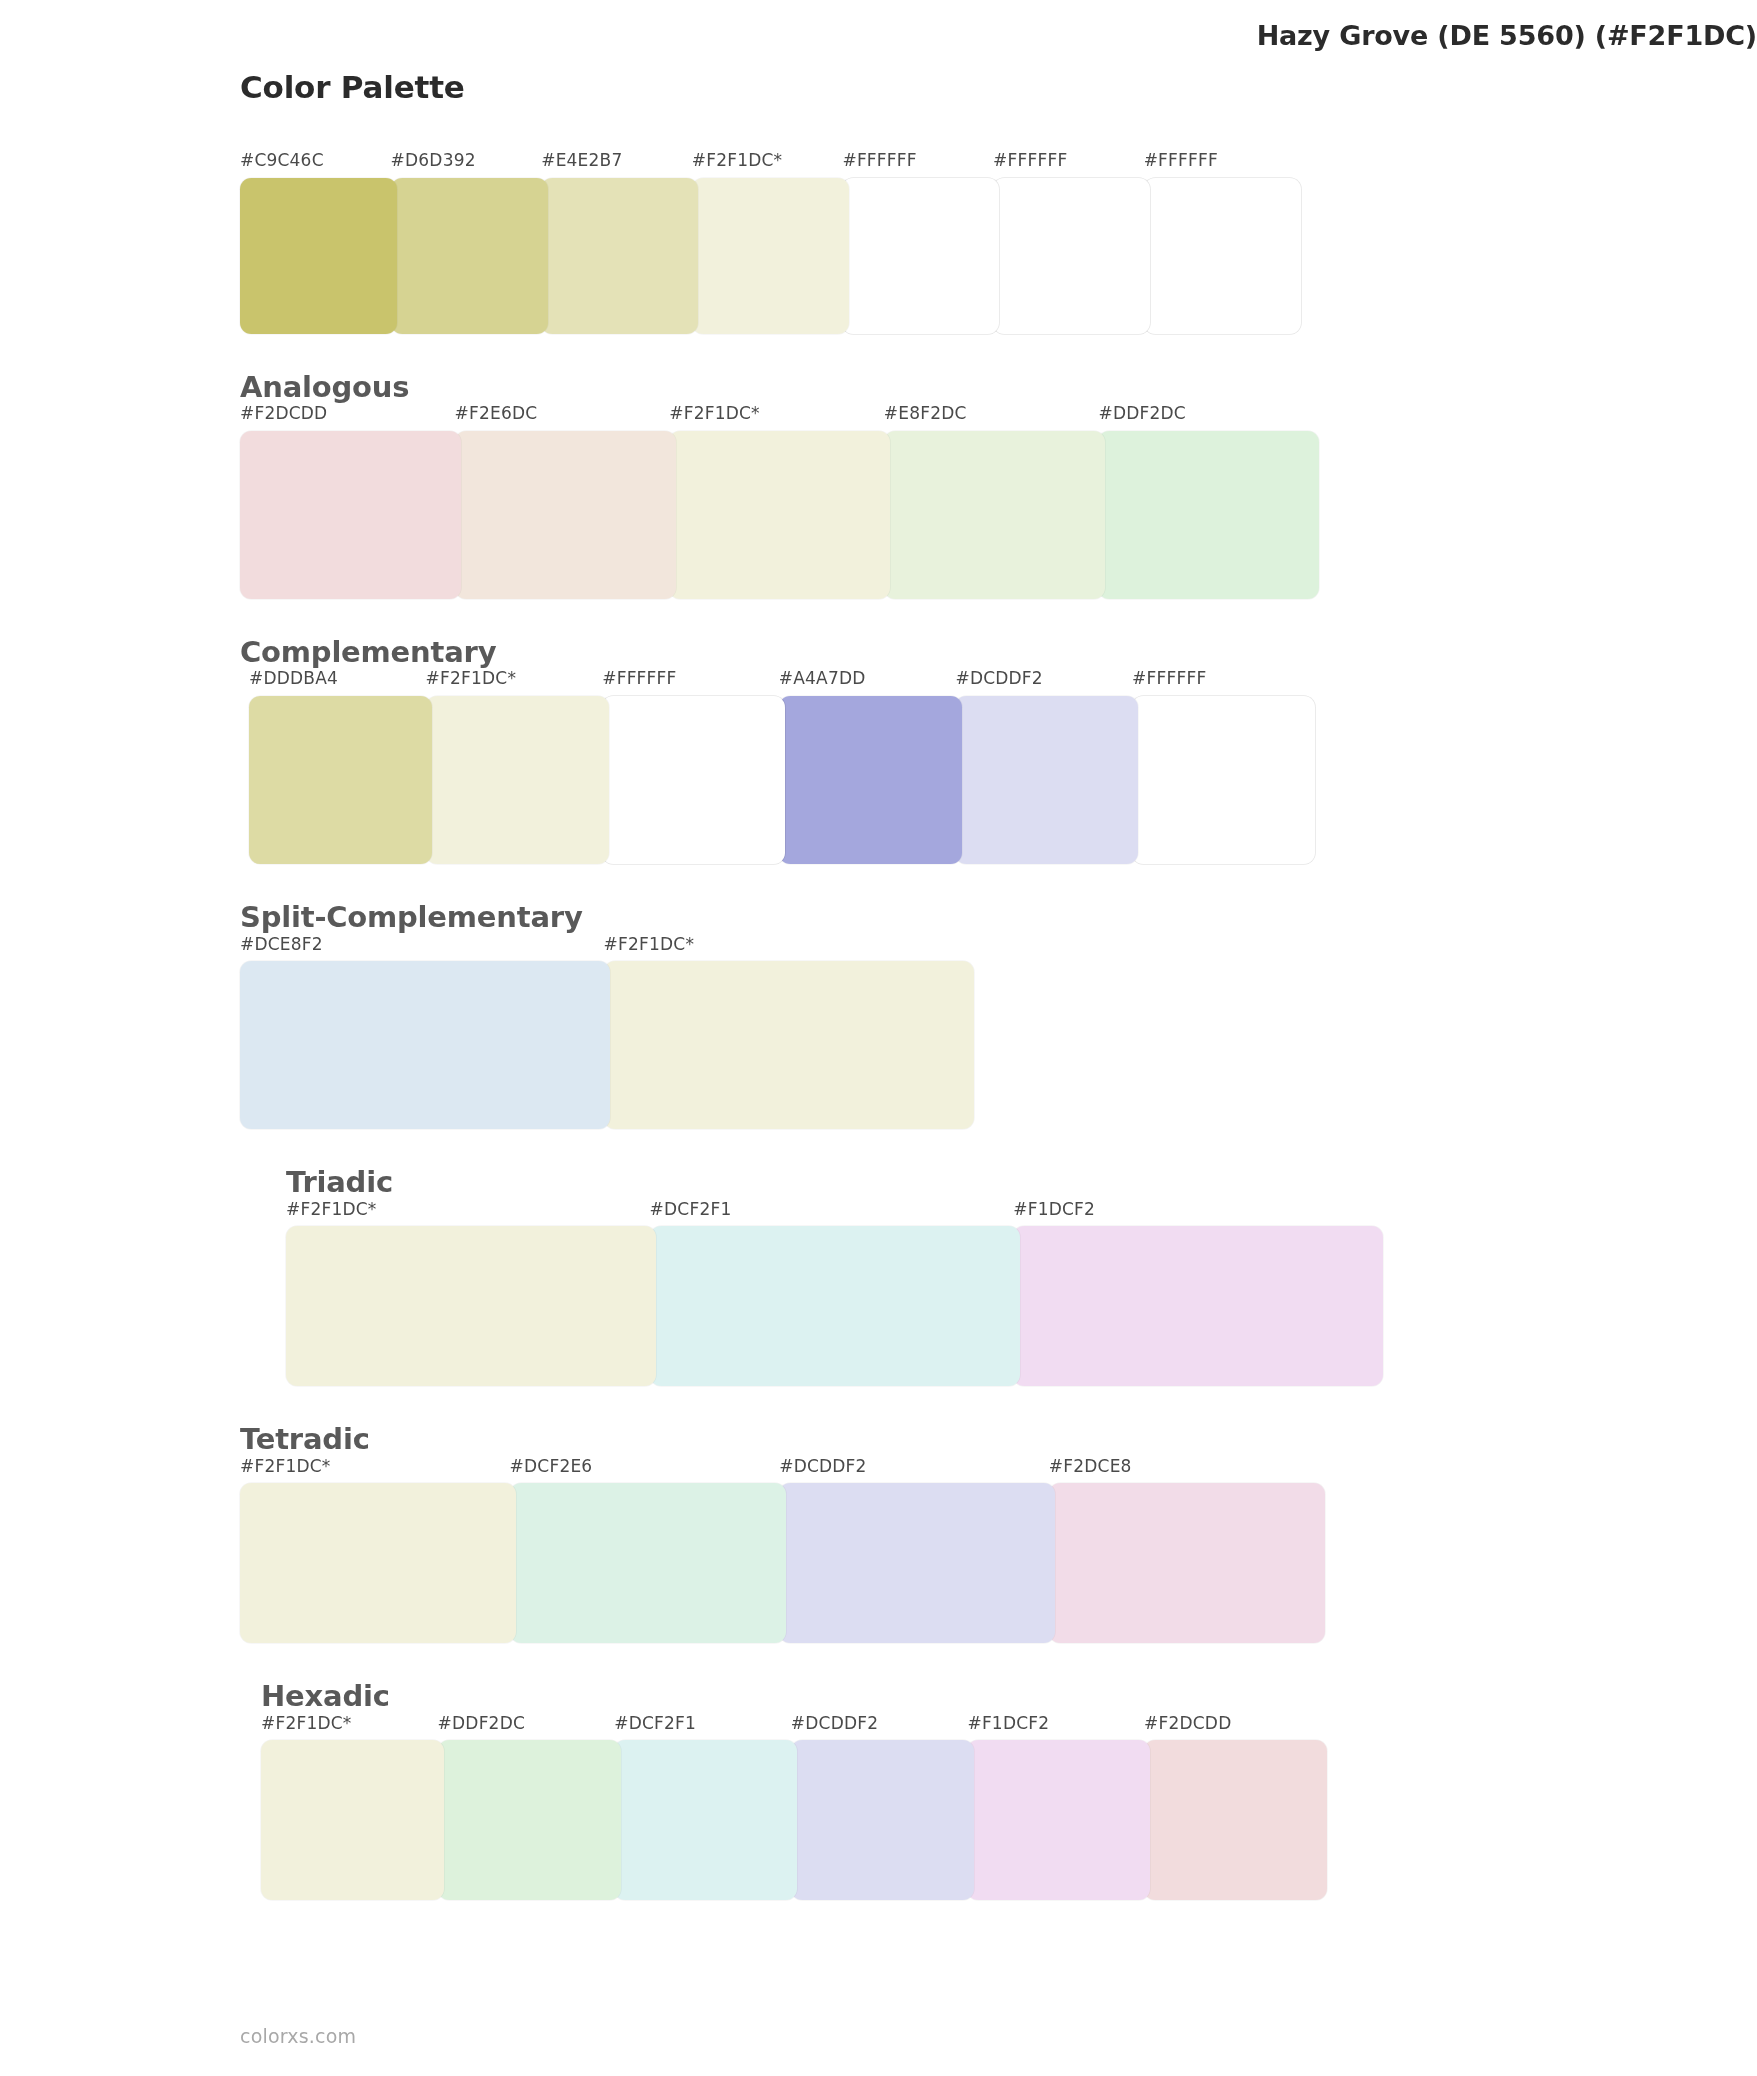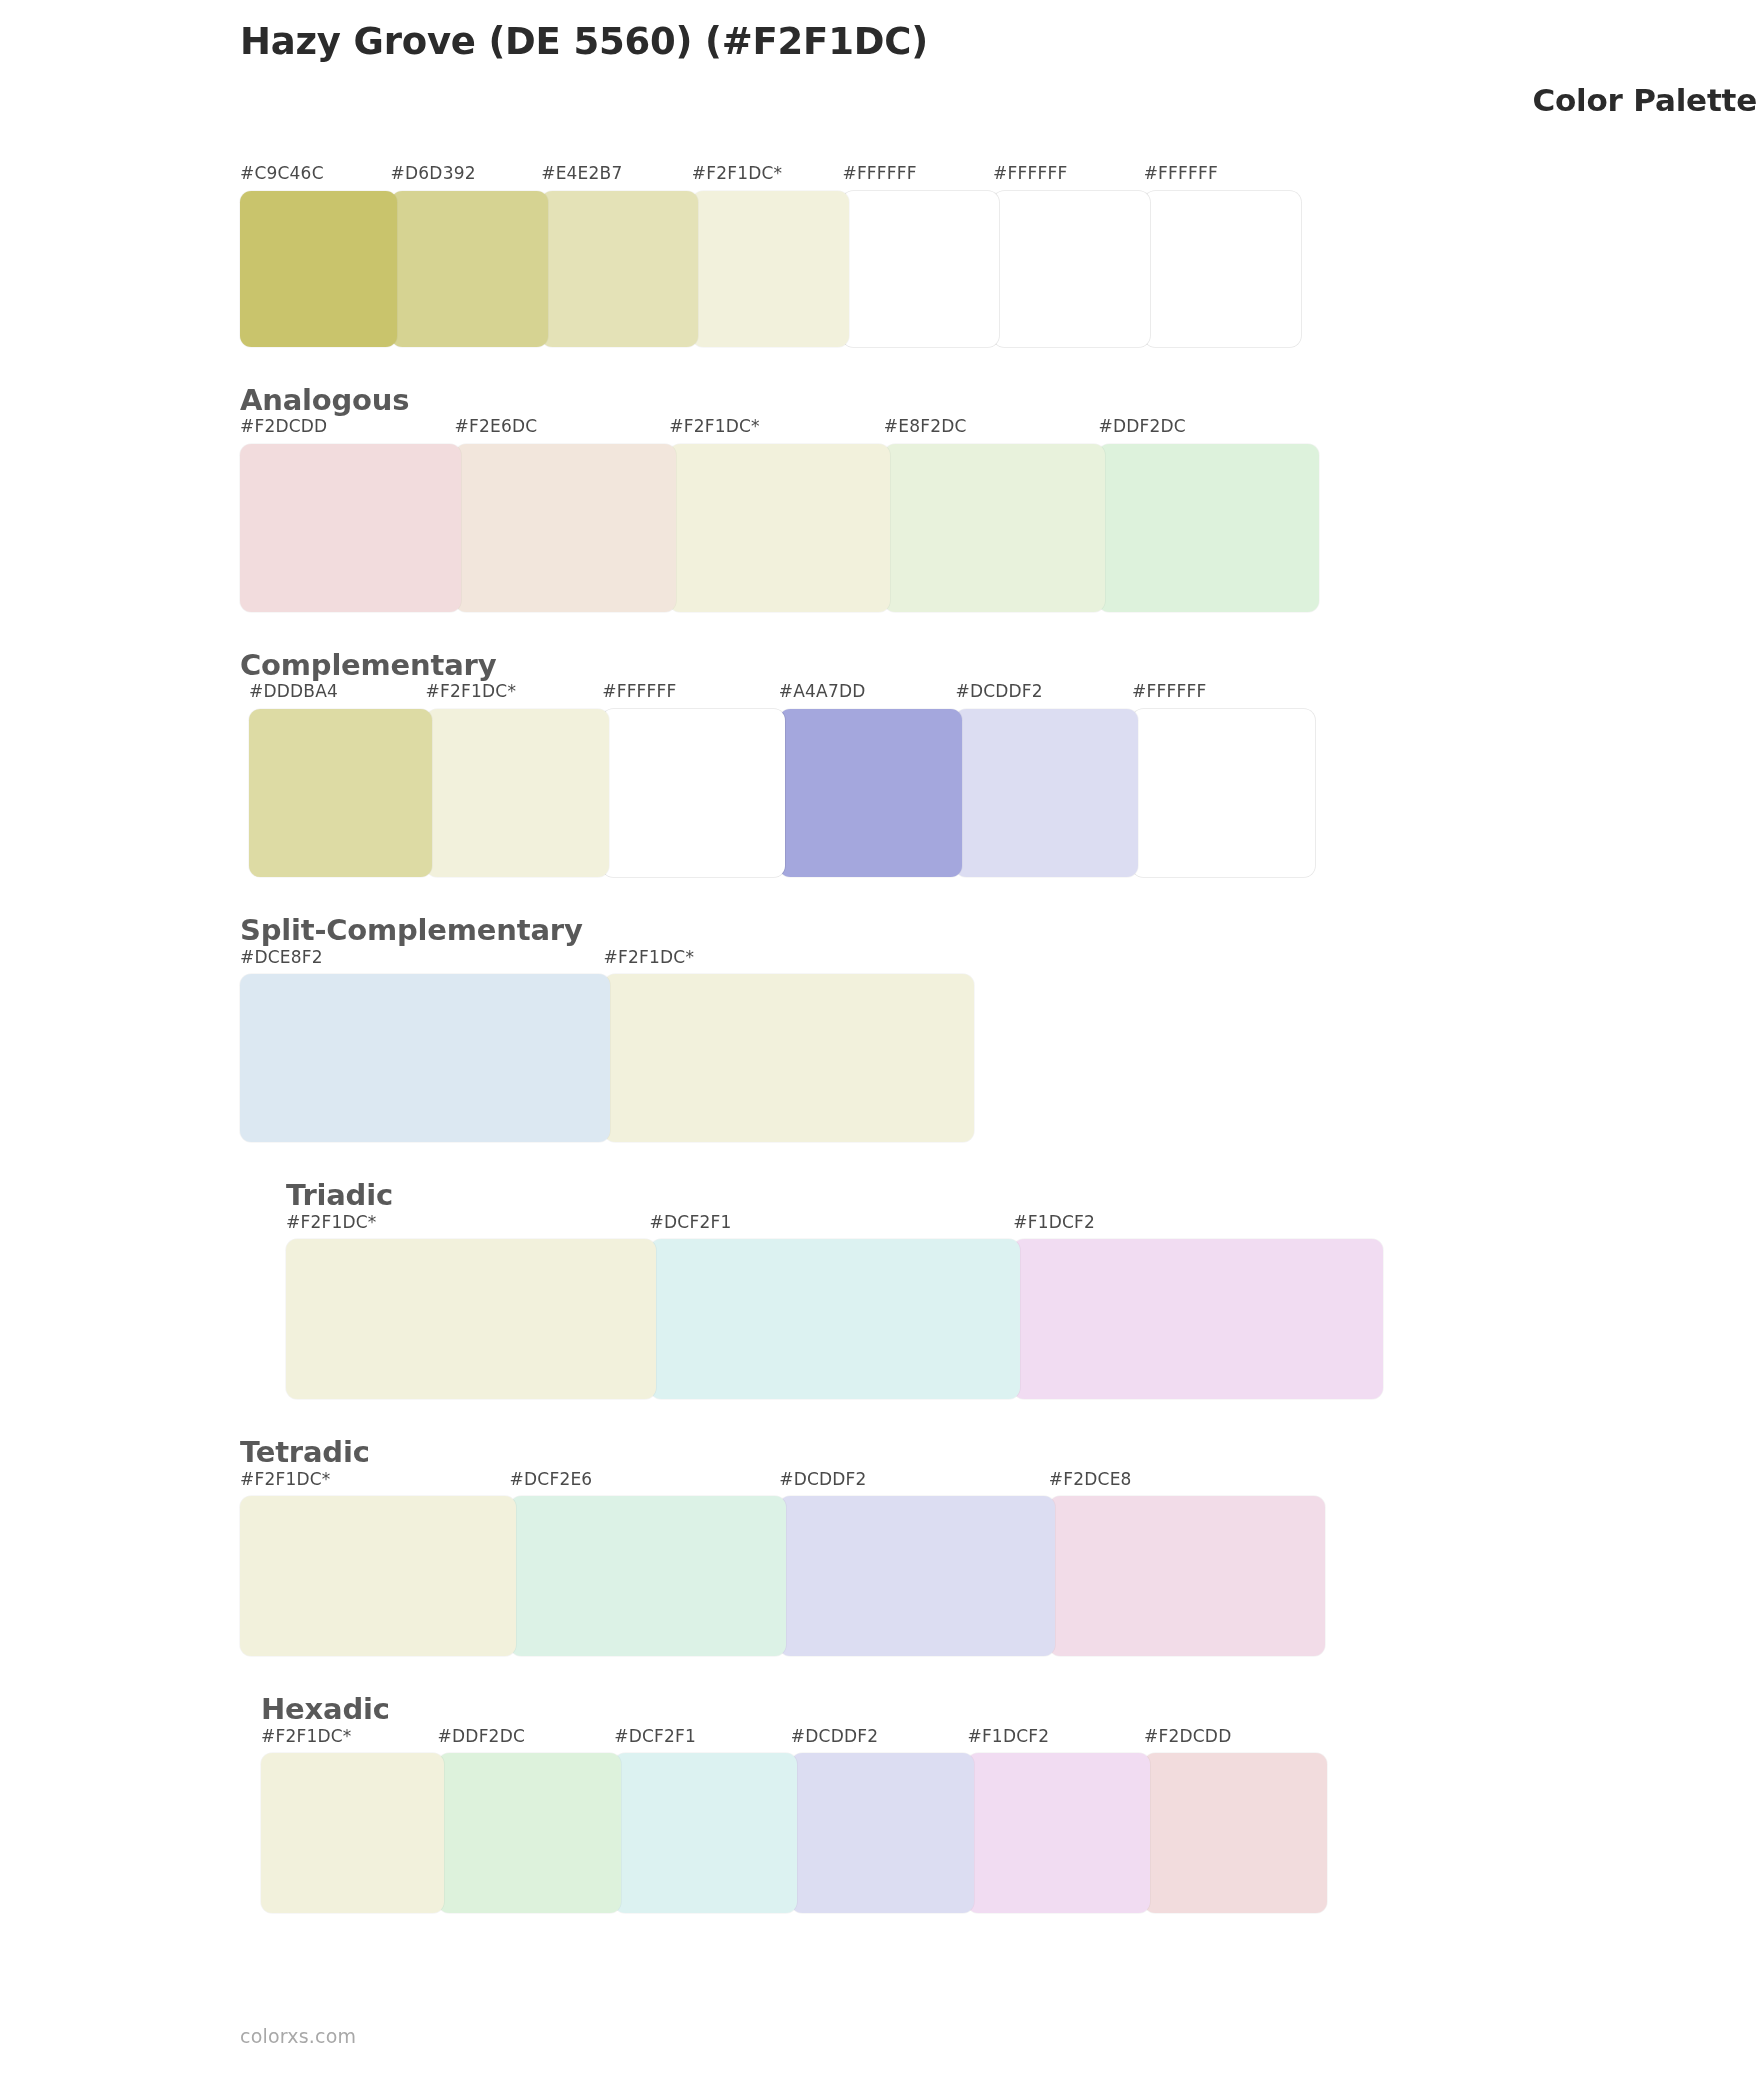--- a/index.html
+++ b/index.html
@@ -21,37 +21,37 @@
     height: 2077px;
     box-sizing: border-box;
     padding: 0;
   }
 
   .header-block {
     padding: 17.6px 0 0 240px;
   }
 
   .page-title {
-    font-size: 37px;
+    font-size: 27px;
     font-weight: bold;
     color: #2b2b2b;
     letter-spacing: -0.2px;
     margin: 0;
     line-height: 1.30;
     font-family: "DejaVu Sans", "Liberation Sans", sans-serif;
+    text-align: right;
   }
 
   .page-subtitle {
     font-size: 31px;
     font-weight: bold;
     color: #2b2b2b;
     letter-spacing: -0.2px;
     margin: 14.4px 0 0 0;
     line-height: 1.3;
-    text-align: right;
   }
 
   .sections {
     margin-top: 45px;
   }
 
   .section {
     position: relative;
   }
 

